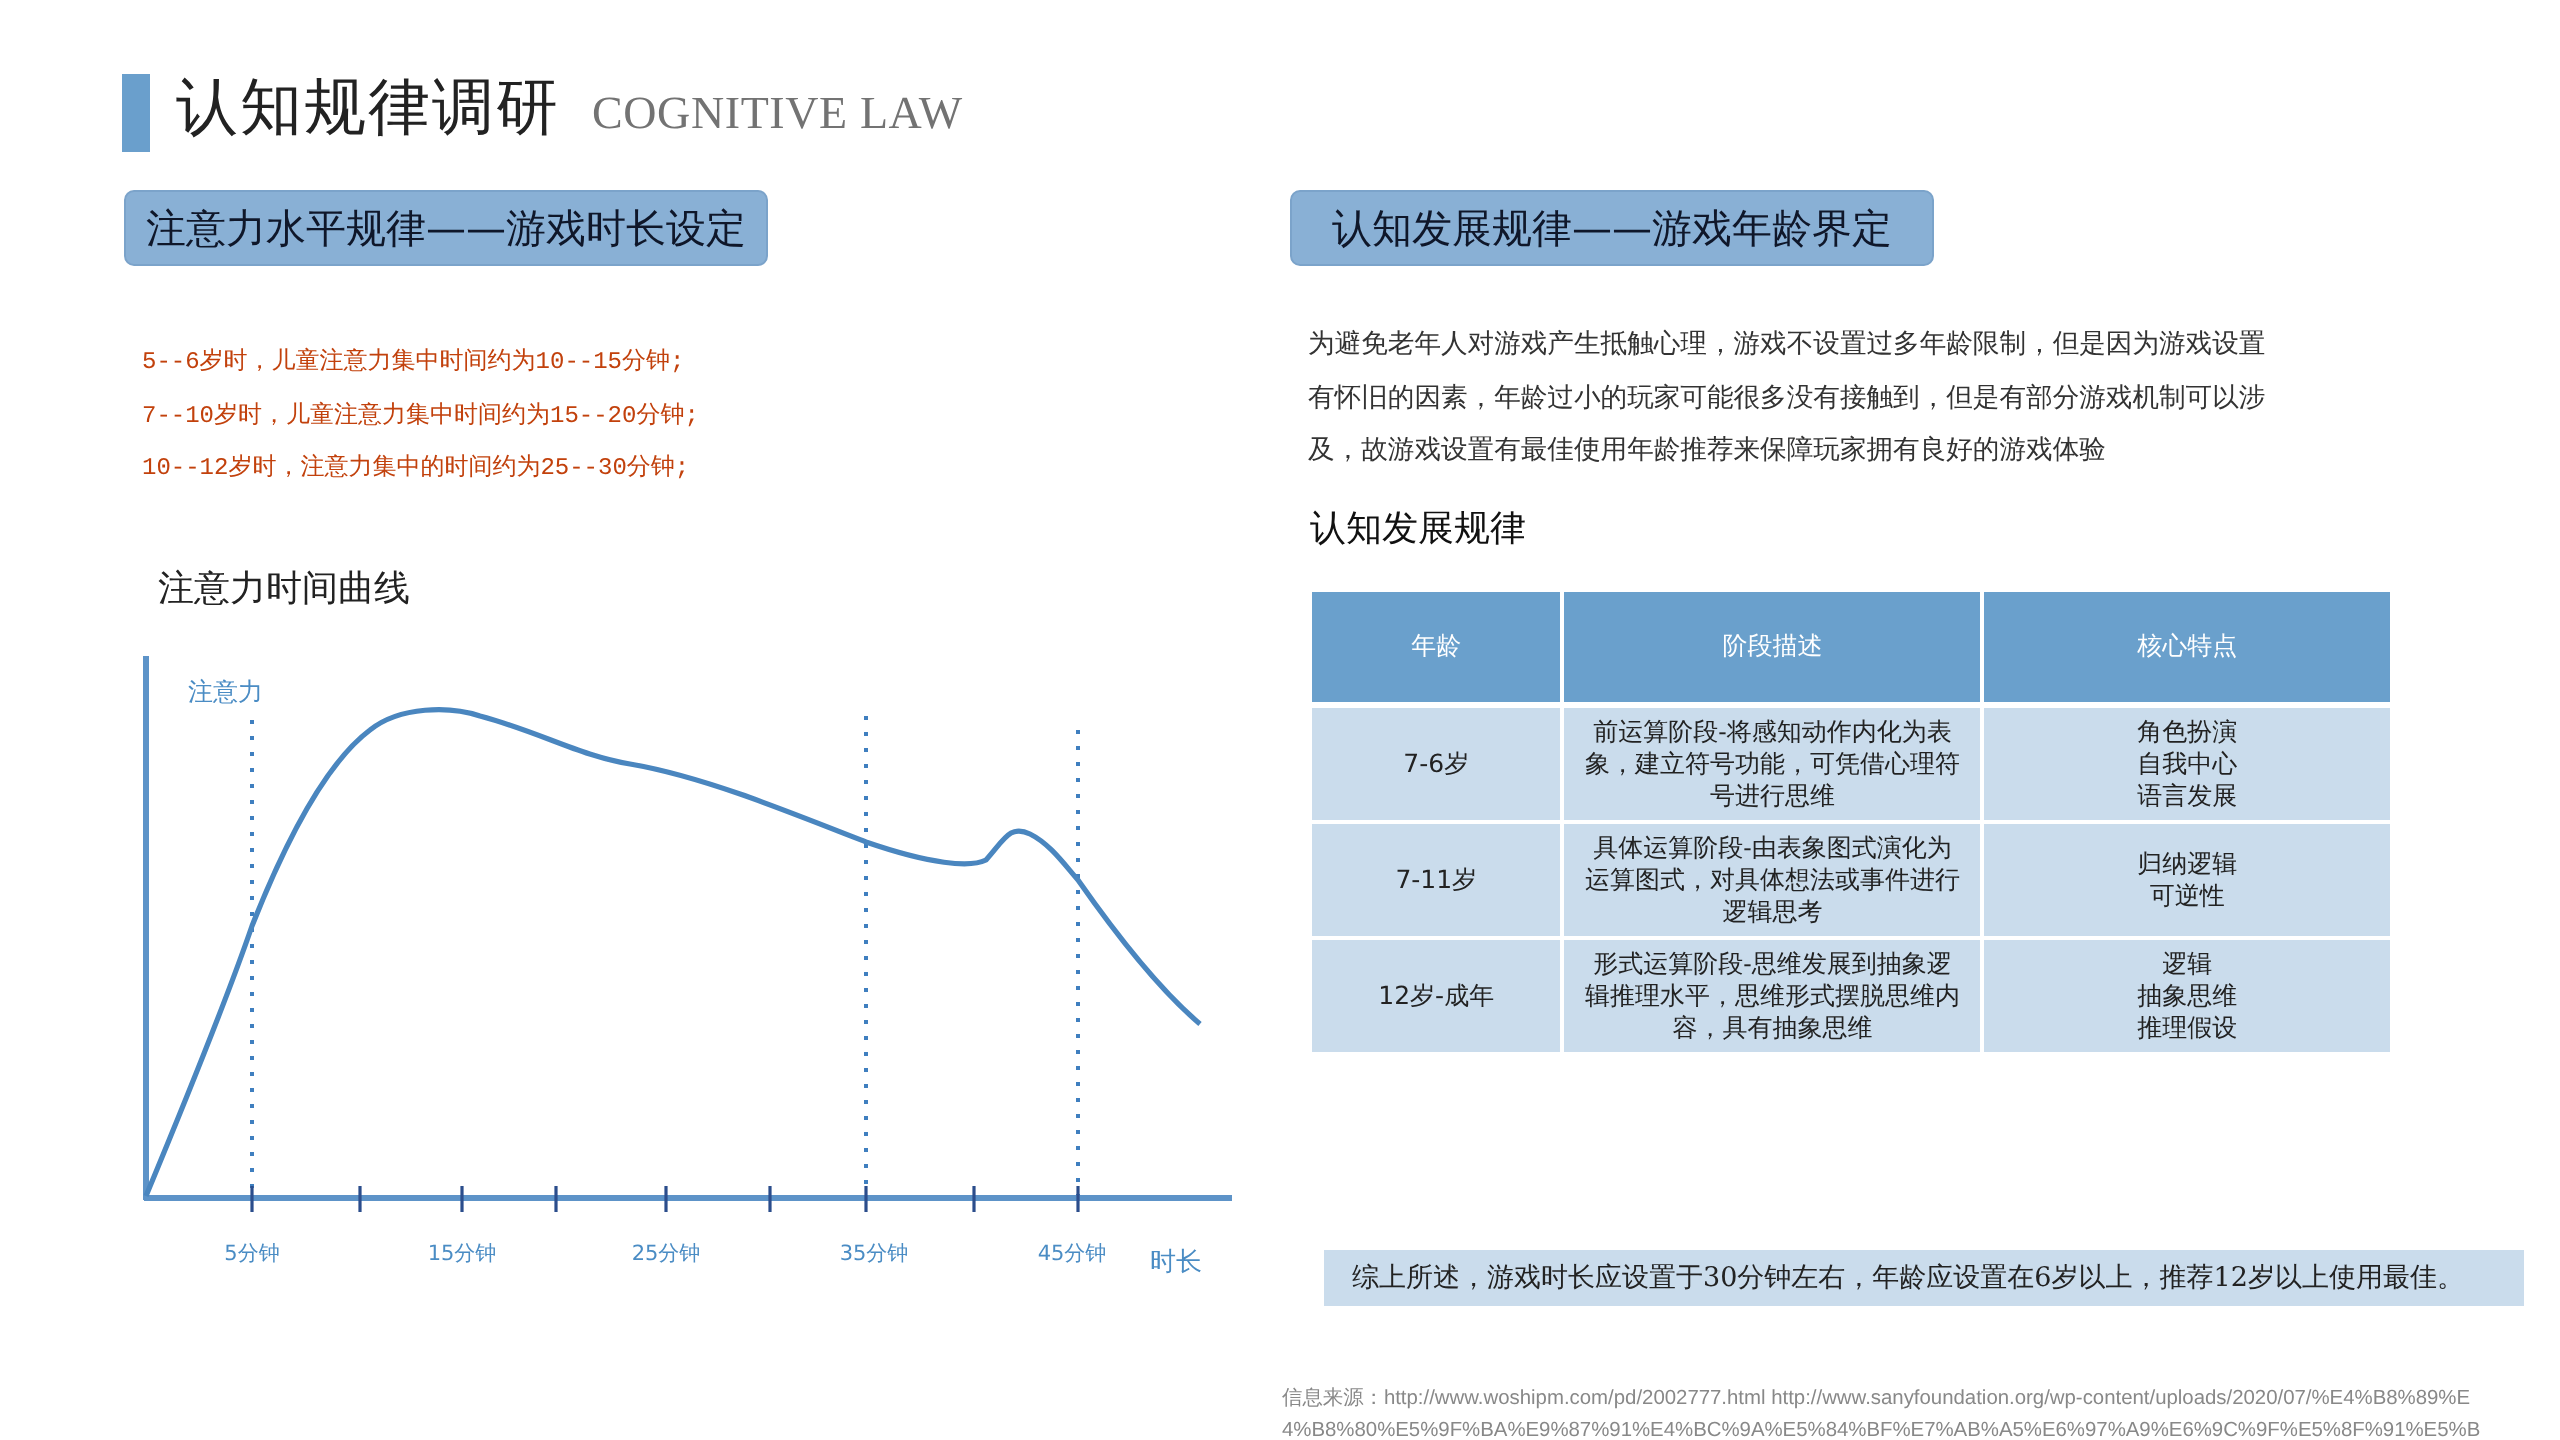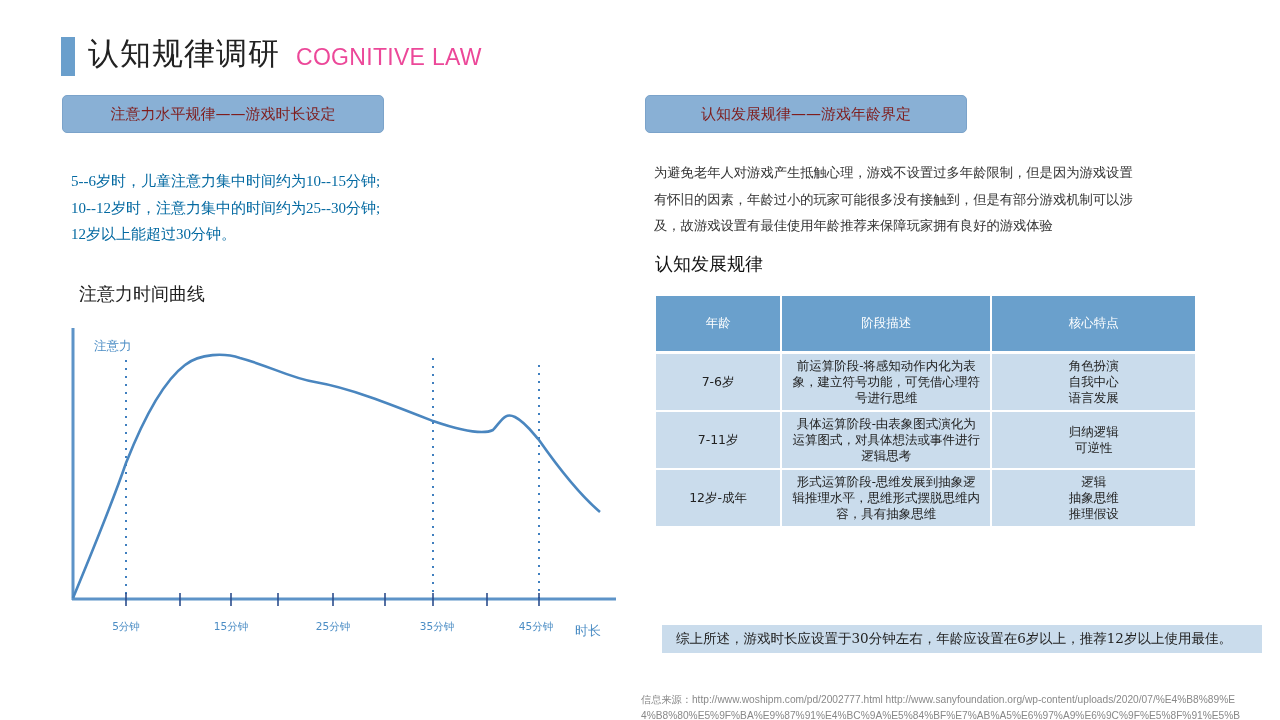--- a/index.html
+++ b/index.html
@@ -1,28 +1,28 @@
 <!DOCTYPE html>
 <html><head>
 <meta charset="utf-8">
 <style>
   * { margin:0; padding:0; box-sizing:border-box; }
   html, body { width:1280px; height:720px; background:#ffffff; overflow:hidden; }
   body { position:relative; font-family:"Liberation Sans","DejaVu Sans",sans-serif; color:#222; }
 
   .title-bar { position:absolute; left:61px; top:37px; width:14px; height:39px; background:#6a9fcc; }
   .title-cn { position:absolute; left:88px; top:33px; font-family:"DejaVu Sans",sans-serif; font-size:31px; color:#222; letter-spacing:1px; }
-  .title-en { position:absolute; left:296px; top:44px; font-size:23px; color:#ec4899; letter-spacing:0.3px; }
+  .title-en { position:absolute; left:296px; top:44px; font-size:23px; color:#737373; letter-spacing:0.3px;font-family:Liberation Serif, serif; }
 
   .section-pill { position:absolute; height:38px; background:#89b0d5; border:1px solid #7ba3ca; border-radius:5px;
-                  color:#7f1d1d; font-family:"DejaVu Sans",sans-serif; font-size:15px; display:flex; align-items:center; justify-content:center; }
+                  color:#0f172a; font-family:"DejaVu Sans",sans-serif; font-size:20px; display:flex; align-items:center; justify-content:center; }
   .pill-left { left:62px; top:95px; width:322px; }
   .pill-right { left:645px; top:95px; width:322px; }
 
-  .rules { position:absolute; left:71px; top:168px; font-size:15px; line-height:26.5px; color:#0369a1; font-family:Liberation Serif, serif; }
+  .rules { position:absolute; left:71px; top:168px; font-size:12px; line-height:26.5px; color:#c2410c; font-family:Liberation Mono, monospace; }
 
   .chart-title { position:absolute; left:79px; top:282px; font-size:18px; font-family:"DejaVu Sans",sans-serif; color:#222; }
 
   .chart { position:absolute; left:60px; top:320px; width:560px; height:330px; }
   .chart svg { position:absolute; left:0; top:0; }
   .y-label { position:absolute; left:34px; top:18px; font-size:12.5px; color:#4a8cc4; font-family:"DejaVu Sans",sans-serif; }
   .x-tick-label { position:absolute; top:300px; font-size:10.5px; color:#4a8cc4; font-family:"DejaVu Sans",sans-serif; transform:translateX(-50%); }
   .x-axis-label { position:absolute; left:515px; top:302px; font-size:13px; color:#4a8cc4; font-family:"DejaVu Sans",sans-serif; }
 
   .intro { position:absolute; left:654px; top:160px; width:490px; font-size:13.3px; line-height:26.5px; color:#333; font-family:"DejaVu Serif",serif; }
@@ -41,22 +41,22 @@
 </head>
 <body>
 
 <div class="title-bar"></div>
 <div class="title-cn">认知规律调研</div>
 <div class="title-en">COGNITIVE LAW</div>
 
 <div class="section-pill pill-left">注意力水平规律——游戏时长设定</div>
 <div class="rules">
   <div>5--6岁时，儿童注意力集中时间约为10--15分钟;</div>
+  <div>7--10岁时，儿童注意力集中时间约为15--20分钟;</div>
   <div>10--12岁时，注意力集中的时间约为25--30分钟;</div>
-  <div>12岁以上能超过30分钟。</div>
 </div>
 <div class="chart-title">注意力时间曲线</div>
 
 <div class="chart">
   <svg width="560" height="330" viewBox="0 0 560 330">
 
     <line x1="66" y1="40" x2="66" y2="278" stroke="#3f7fbf" stroke-width="2" stroke-dasharray="2 6"></line>
     <line x1="373" y1="38" x2="373" y2="278" stroke="#3f7fbf" stroke-width="2" stroke-dasharray="2 6"></line>
     <line x1="479" y1="45" x2="479" y2="278" stroke="#3f7fbf" stroke-width="2" stroke-dasharray="2 6"></line>
 

